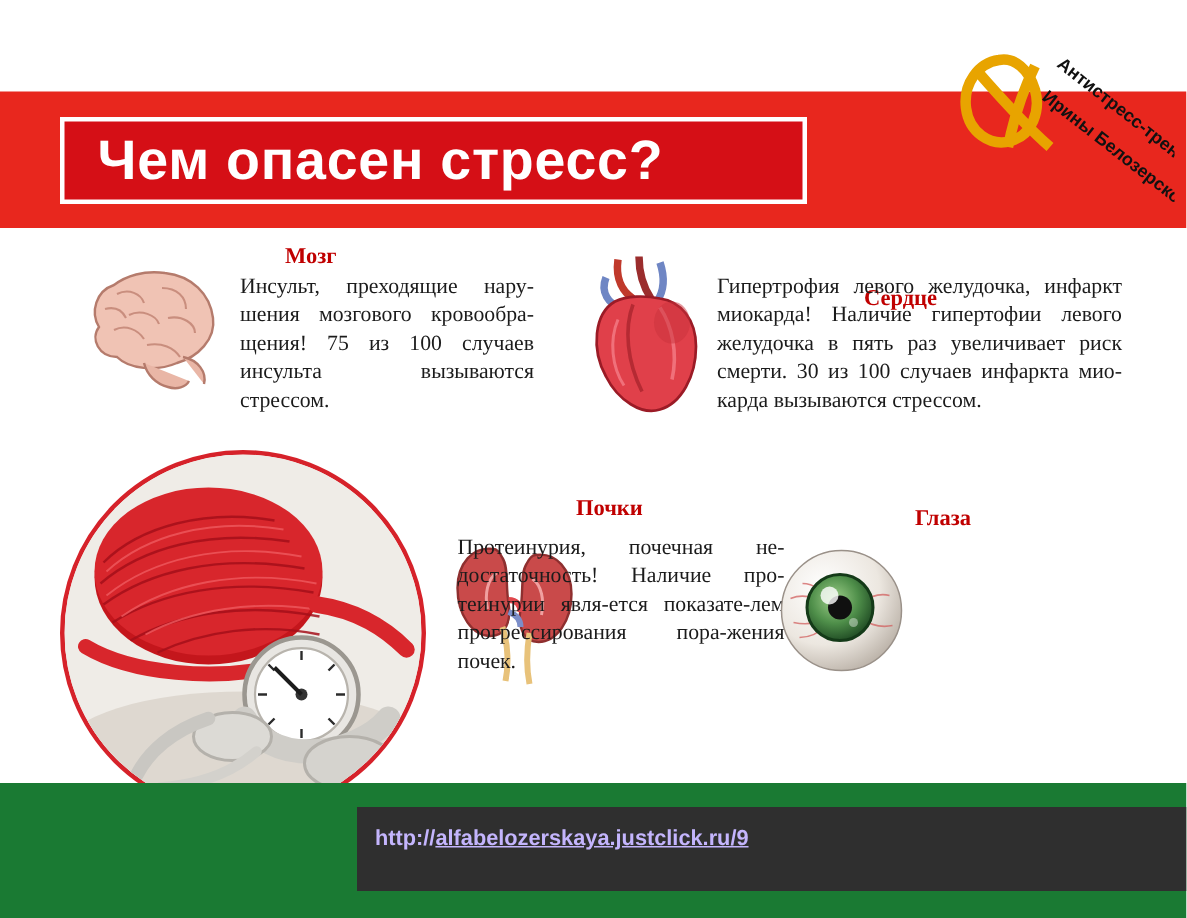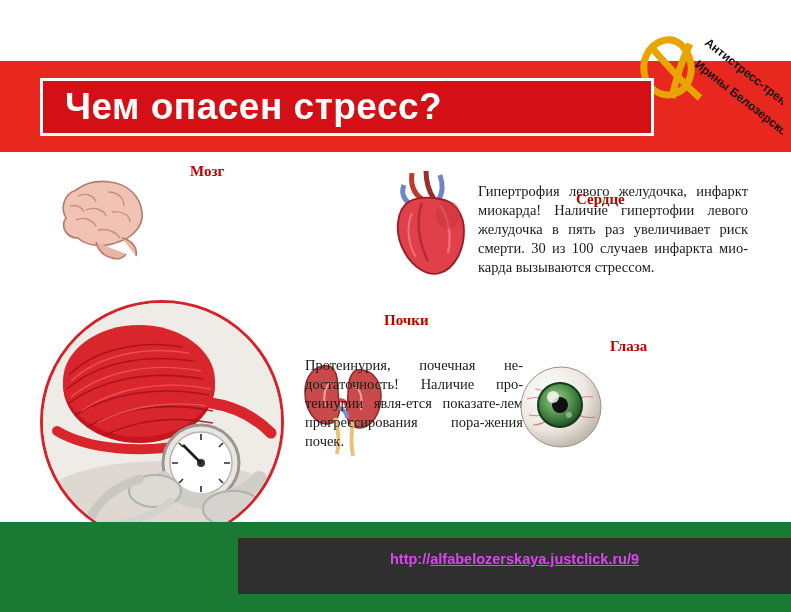--- a/index.html
+++ b/index.html
@@ -26,21 +26,21 @@
     left: 0;
     top: 61px;
     width: 791px;
     height: 91px;
     background: #e8271e;
   }
   .title-box {
     position: absolute;
     left: 40px;
     top: 78px;
-    width: 614px;
+    width: 498px;
     height: 58px;
     background: #d50f16;
     border: 3px solid #ffffff;
     box-sizing: border-box;
     display: flex;
     align-items: center;
     padding-left: 22px;
   }
   .title-text {
     color: #ffffff;
@@ -63,21 +63,21 @@
   
   .sec-head {
     position: absolute;
     color: #c00000;
     font-weight: bold;
     font-size: 15px;
     font-family: "Liberation Serif", serif;
   }
   .h-brain  { left: 190px; top: 163px; }
   .h-heart  { left: 576px; top: 163px; margin-top: 28px; }
-  .h-kidney { left: 384px; top: 312px; }
+  .h-kidney { left: 384px; top: 331px; }
   .h-eyes   { left: 610px; top: 338px; }
 
   
   .para {
     position: absolute;
     color: #1b1b1b;
     font-size: 14.5px;
     line-height: 19px;
     font-family: "Liberation Serif", serif;
     text-align: justify;
@@ -135,25 +135,25 @@
     padding: 7px 12px 0 12px;
   }
   .footer-line1 {
     color: #ffffff;
     font-size: 14.5px;
     font-weight: bold;
     font-family: "Liberation Sans", sans-serif;
     text-align: center;
   }
   .footer-line2 {
-    color: #d946ef;
+    color: #c4b5fd;
     font-size: 14.5px;
     font-weight: bold;
     font-family: "Liberation Sans", sans-serif;
-    text-align: center;
+    text-align: left;
     margin-top: 6px;
   }
   .footer-line2 .u { text-decoration: underline; }
 </style>
 </head>
 <body>
 
 <div class="poster">
 
   <div class="header-band"></div>
@@ -190,20 +190,21 @@
         <path d="M56 24 C66 24 72 30 72 38"></path>
         <path d="M60 44 C70 42 78 48 78 54"></path>
         <path d="M46 62 C56 60 64 64 68 70"></path>
         <path d="M18 38 C26 36 30 40 32 44"></path>
       </g>
       <path d="M44 74 C46 82 52 88 60 90 C66 92 72 90 74 86" fill="#e9b6a6" stroke="#b57b6c" stroke-width="1.6"></path>
       <path d="M70 70 C80 72 86 80 84 88" fill="#e9b6a6" stroke="#b57b6c" stroke-width="1.6"></path>
     </svg>
   </div>
   <div class="sec-head h-brain">Мозг</div>
+  <div class="para p-brain">Инсульт, преходящие нару-шения мозгового кровообра-щения! 75 из 100 случаев инсульта вызываются стрессом.</div>
 
   <div class="art heart">
     <svg viewBox="0 0 98 120" width="98" height="120">
       <g stroke="#8b1a1a" stroke-width="1.5">
         <path d="M30 8 C28 22 34 30 40 34" fill="none" stroke="#c0392b" stroke-width="5"></path>
         <path d="M44 6 C44 20 48 28 52 34" fill="none" stroke="#9b2d2d" stroke-width="5"></path>
         <path d="M58 10 C62 22 60 30 56 36" fill="none" stroke="#6f86c4" stroke-width="5"></path>
         <path d="M22 20 C18 30 24 38 32 40" fill="none" stroke="#6f86c4" stroke-width="5"></path>
       </g>
       <path d="M28 36 C14 44 12 68 22 86 C30 102 46 112 58 108 C72 104 82 86 82 66 C82 48 72 36 58 34 C48 32 36 32 28 36 Z" fill="#e0404a" stroke="#9b1b26" stroke-width="1.8"></path>

